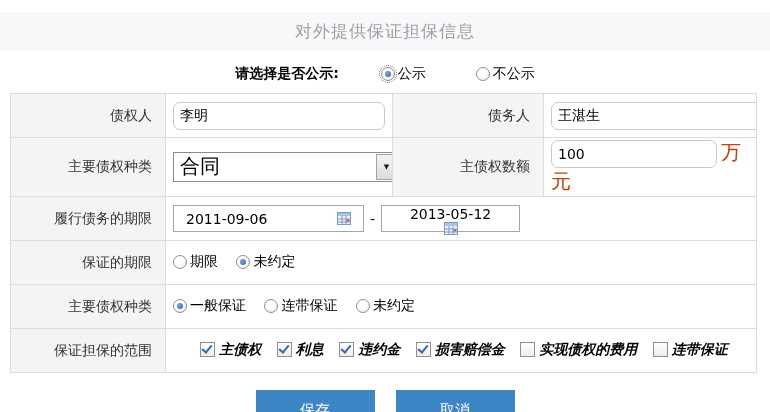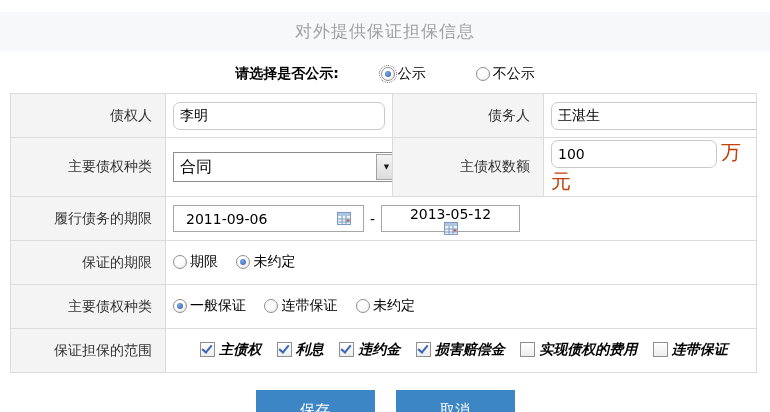--- a/index.html
+++ b/index.html
@@ -31,21 +31,21 @@
   td.fld{background:#fff;padding-left:7px;}
 
   .txt{height:26px;border:1px solid #c9c9c9;border-radius:7px;padding:0 6px;font-size:14px;
     font-family:inherit;color:#000;outline:none;background:#fff;}
   .w212{width:198px;}
   .w160{width:152px;}
   .unit{font-size:20px;color:#c2410c;margin-left:4px;}
 
   
   .select{width:224px;height:28px;border:1px solid #8c8c8c;background:#fff;display:inline-flex;align-items:stretch;cursor:default;}
-  .select-value{flex:1;font-size:16px;line-height:27px;padding-left:6px;color:#000;}
+  .select-value{flex:1;font-size:20px;line-height:27px;padding-left:6px;color:#000;}
   .select-arrow{width:19px;margin:1px;background:linear-gradient(#f4f4f4,#dcdcdc);border:1px solid #a3a3a3;
     display:flex;align-items:center;justify-content:center;font-size:7px;color:#1a1a1a;}
 
   
   .date-cell{display:flex;align-items:center;}
   .datebox{display:inline-flex;align-items:center;justify-content:space-between;height:25px;border:1px solid #a6a6a6;
     background:#fff;padding:0 12px;font-size:14px;}
   .datebox.start{width:165px;}
   .datebox.end{width:113px;flex-direction:column;}
   .date-sep{margin:0 6px;font-size:14px;}

